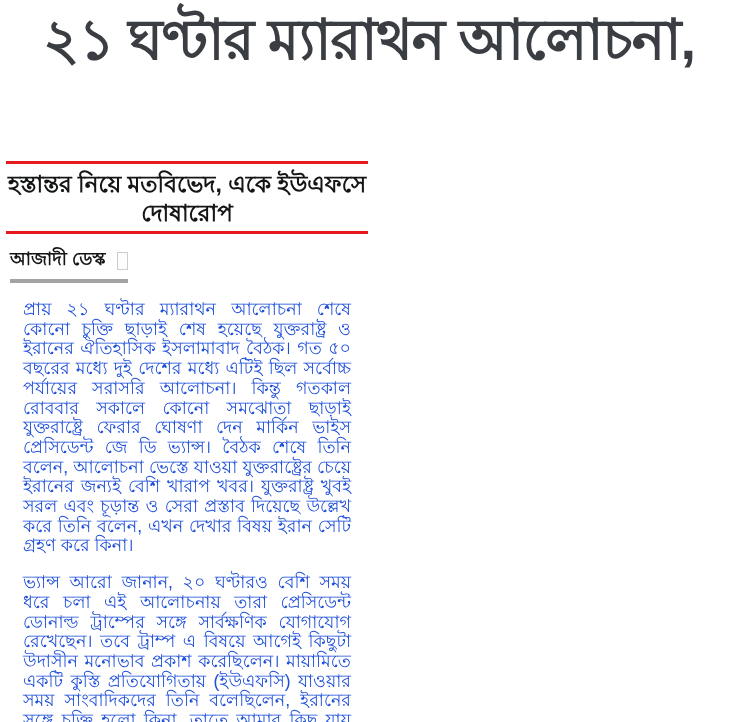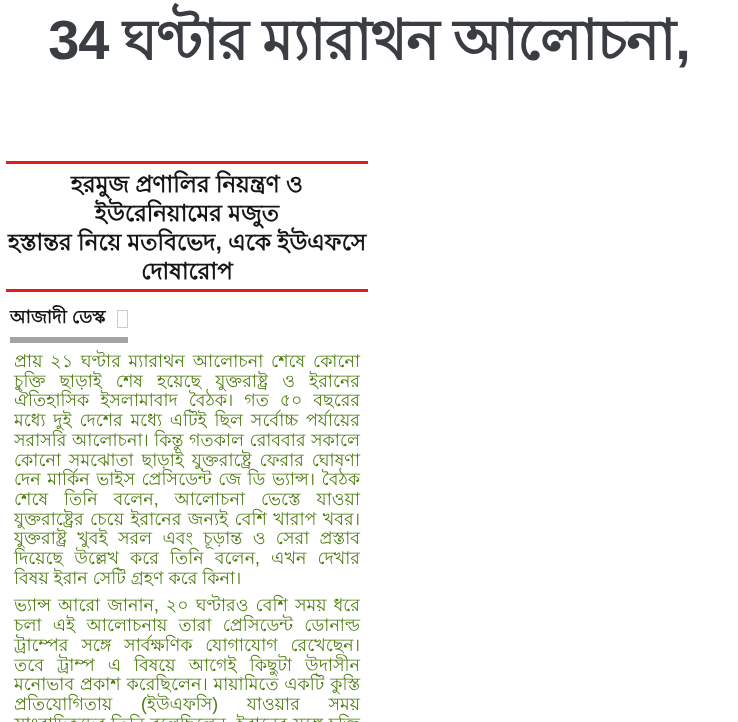--- a/index.html
+++ b/index.html
@@ -53,59 +53,58 @@
     line-height: 29px;
   }
   .byline-row {
     margin-top: 11px;
     margin-left: 4px;
   }
   .byline {
     display: inline-flex;
     align-items: center;
     gap: 12px;
-    border-bottom: 6px solid #a3a3a3;
+    border-bottom: 4px solid #a3a3a3;
     padding-bottom: 3px;
     font-weight: bold;
     font-size: 18px;
     color: #141516;
   }
   .glyph-box {
     display: inline-block;
     width: 9px;
     height: 16px;
     border: 1px solid #c9ccd1;
     background: #fdfdfd;
   }
   .body-text p {
-    margin: 8px;
-    color: #4d7c0f;
+    margin: 17px;
+    color: #1d4ed8;
     font-size: 17.5px;
     line-height: 19.7px;
     text-align: justify;
   }
   .body-text {
     margin-top: 9px;
   }
 </style>
 </head>
 <body>
 
 <div class="page">
 
   <div class="headline">
-    <div>34 ঘণ্টার ম্যারাথন আলোচনা,</div>
+    <div>২১ ঘণ্টার ম্যারাথন আলোচনা,</div>
   </div>
 
   <div class="column">
 
     <div class="red-rule"></div>
 
     <div class="subhead2">
-      <div>হরমুজ প্রণালির নিয়ন্ত্রণ ও ইউরেনিয়ামের মজুত</div>
       <div>হস্তান্তর নিয়ে মতবিভেদ, একে ইউএফসে দোষারোপ</div>
     </div>
     <div class="red-rule"></div>
 
     <div class="byline-row">
       <span class="byline">
         <span>আজাদী ডেস্ক</span>
         <span class="glyph-box"></span>
       </span>
     </div>

